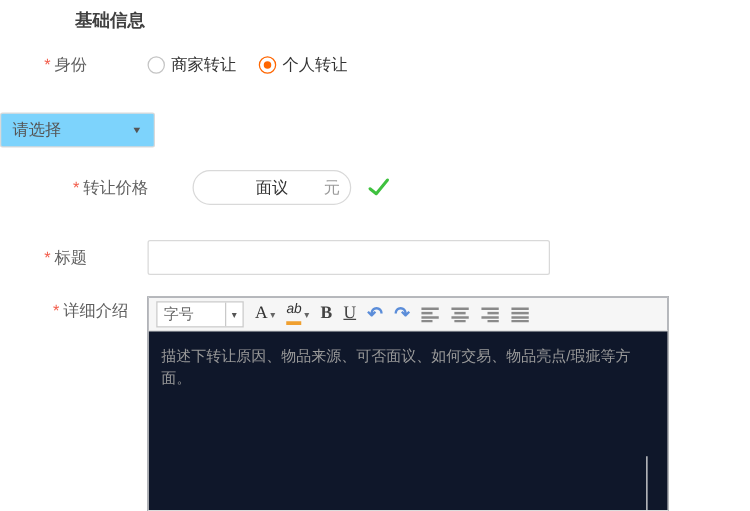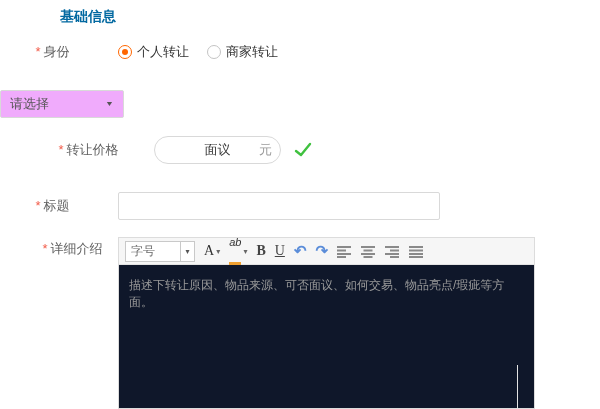--- a/index.html
+++ b/index.html
@@ -2,21 +2,21 @@
 <html><head>
 <meta charset="utf-8">
 <style>
   html,body { margin:0; padding:0; background:#ffffff; }
   .page {
     position:relative; width:600px; height:409px; overflow:hidden;
     background:#fff; font-family:"Liberation Sans", sans-serif;
   }
   .heading {
     position:absolute; left:60px; top:8px;
-    font-size:14px; font-weight:bold; color:#0369a1;
+    font-size:14px; font-weight:bold; color:#404040;
   }
   .row { position:absolute; left:0; display:flex; align-items:center; }
   .label {
     width:105px; text-align:center; font-size:13px; color:#5f5f5f;
     flex:0 0 105px; margin-right:13px; white-space:nowrap;
   }
   .req { color:#f25c4a; margin-right:3px; font-size:13px; }
 
   
   #row-identity { top:43px; height:18px; }
@@ -28,21 +28,21 @@
   .radio.selected .radio-circle { border-color:#ff6600; }
   .radio.selected .radio-circle::after {
     content:""; position:absolute; left:3px; top:3px; width:6px; height:6px;
     border-radius:50%; background:#ff6600;
   }
 
   
   #row-category { top:90px; height:28px; }
   .select-box {
     width:124px; height:28px; box-sizing:border-box; border:1px solid #d9d9d9;
-    border-radius:2px; background:#f0abfc; display:flex; align-items:center;
+    border-radius:2px; background:#7dd3fc; display:flex; align-items:center;
     padding:0 9px; font-size:13px; color:#555; cursor:pointer;
   }
   .select-caret { margin-left:auto; font-size:9px; color:#555; transform:scaleY(.8); }
 
   
   #row-price { top:136px; height:28px;margin-left:36px; }
   .price-box {
     width:127px; height:28px; box-sizing:border-box; border:1px solid #d9d9d9;
     border-radius:14px; background:#fff; position:relative; display:flex;
     align-items:center; justify-content:center; font-size:13px; color:#333;
@@ -75,21 +75,21 @@
   .fs-label { width:44px; padding:0 5px; display:flex; align-items:center; }
   .fs-caret {
     width:13px; border-left:1px solid #c9c9c9; display:flex; align-items:center;
     justify-content:center; font-size:8px; color:#555;
   }
   .tb-btn { display:flex; align-items:center; cursor:pointer; color:#444; }
   .tb-caret { font-size:8px; color:#666; margin-left:2px; }
   .font-color-a { font-family:"Liberation Serif", serif; font-size:14px; color:#333; }
   .hl-ab {
     font-size:11px; font-style:italic; color:#333; line-height:11px;
-    border-bottom:3px solid #f0a030; padding-bottom:14px;
+    border-bottom:3px solid #f0a030; padding-bottom:4px;
   }
   .bold-b { font-family:"Liberation Serif", serif; font-weight:bold; font-size:14px; }
   .under-u { font-family:"Liberation Serif", serif; font-size:14px; text-decoration:underline; }
   .undo-redo { color:#5b8dd9; font-size:15px; font-weight:bold; }
   .align-icon { display:flex; }
   .editor-body {
     padding:12px 10px; font-size:12px; color:#9a9a9a; line-height:17px; cursor:text;
     height:calc(100% - 26px); box-sizing:border-box;
   }
 
@@ -101,27 +101,27 @@
 </style>
 </head>
 <body>
 
 <div class="page">
 
   <div class="heading">基础信息</div>
 
   <div class="row" id="row-identity">
     <div class="label"><span class="req">*</span><span>身份</span></div>
+    <div class="radio">
+      <span class="radio-circle"></span>
+      <span>商家转让</span>
+    </div>
     <div class="radio selected">
       <span class="radio-circle"></span>
       <span>个人转让</span>
-    </div>
-    <div class="radio">
-      <span class="radio-circle"></span>
-      <span>商家转让</span>
     </div>
   </div>
 
   <div class="row" id="row-category">
     <div class="select-box">
       <span>请选择</span>
       <span class="select-caret">▼</span>
     </div>
   </div>
 

